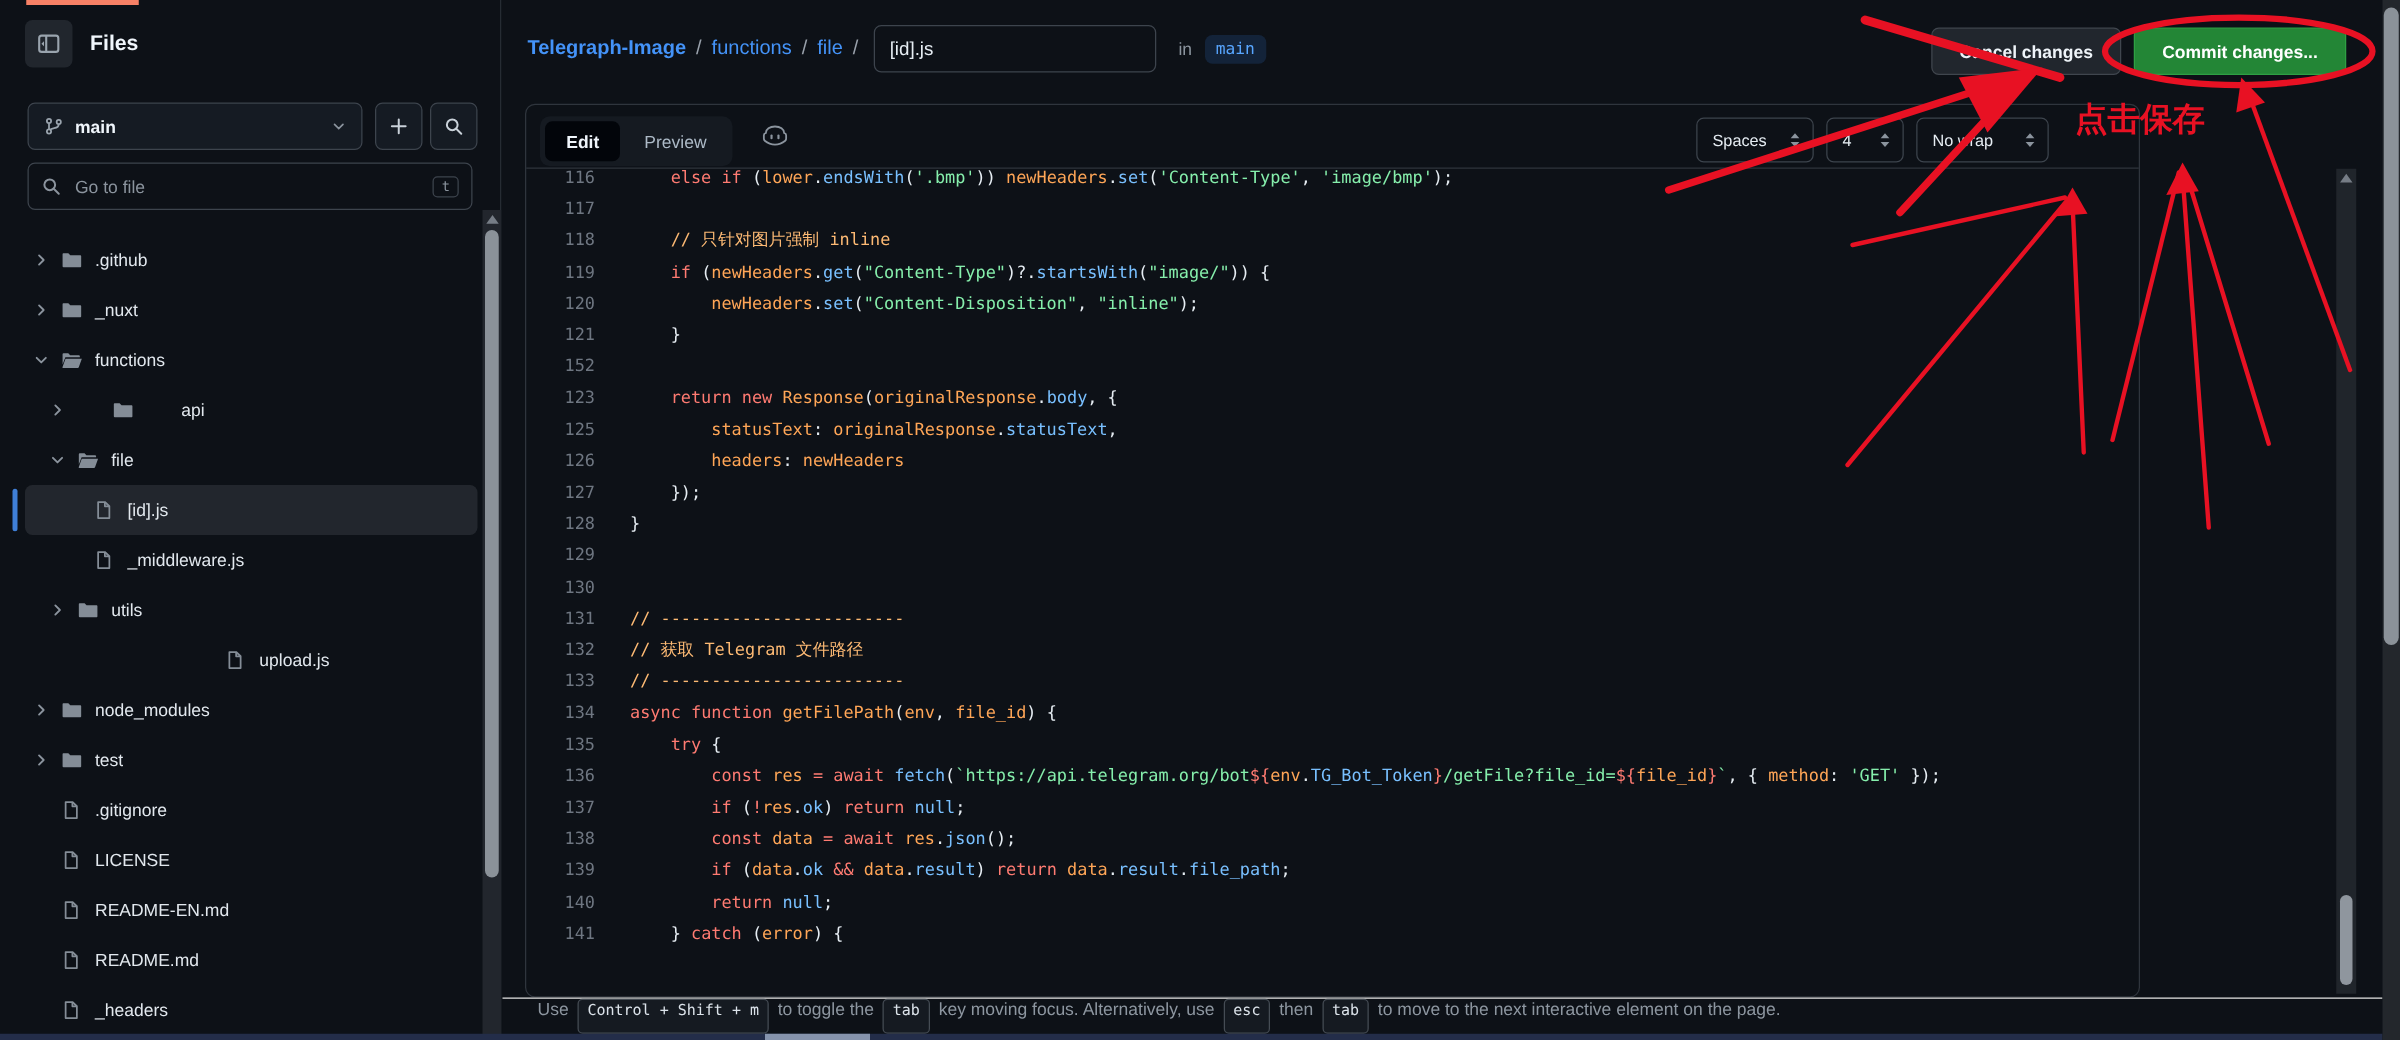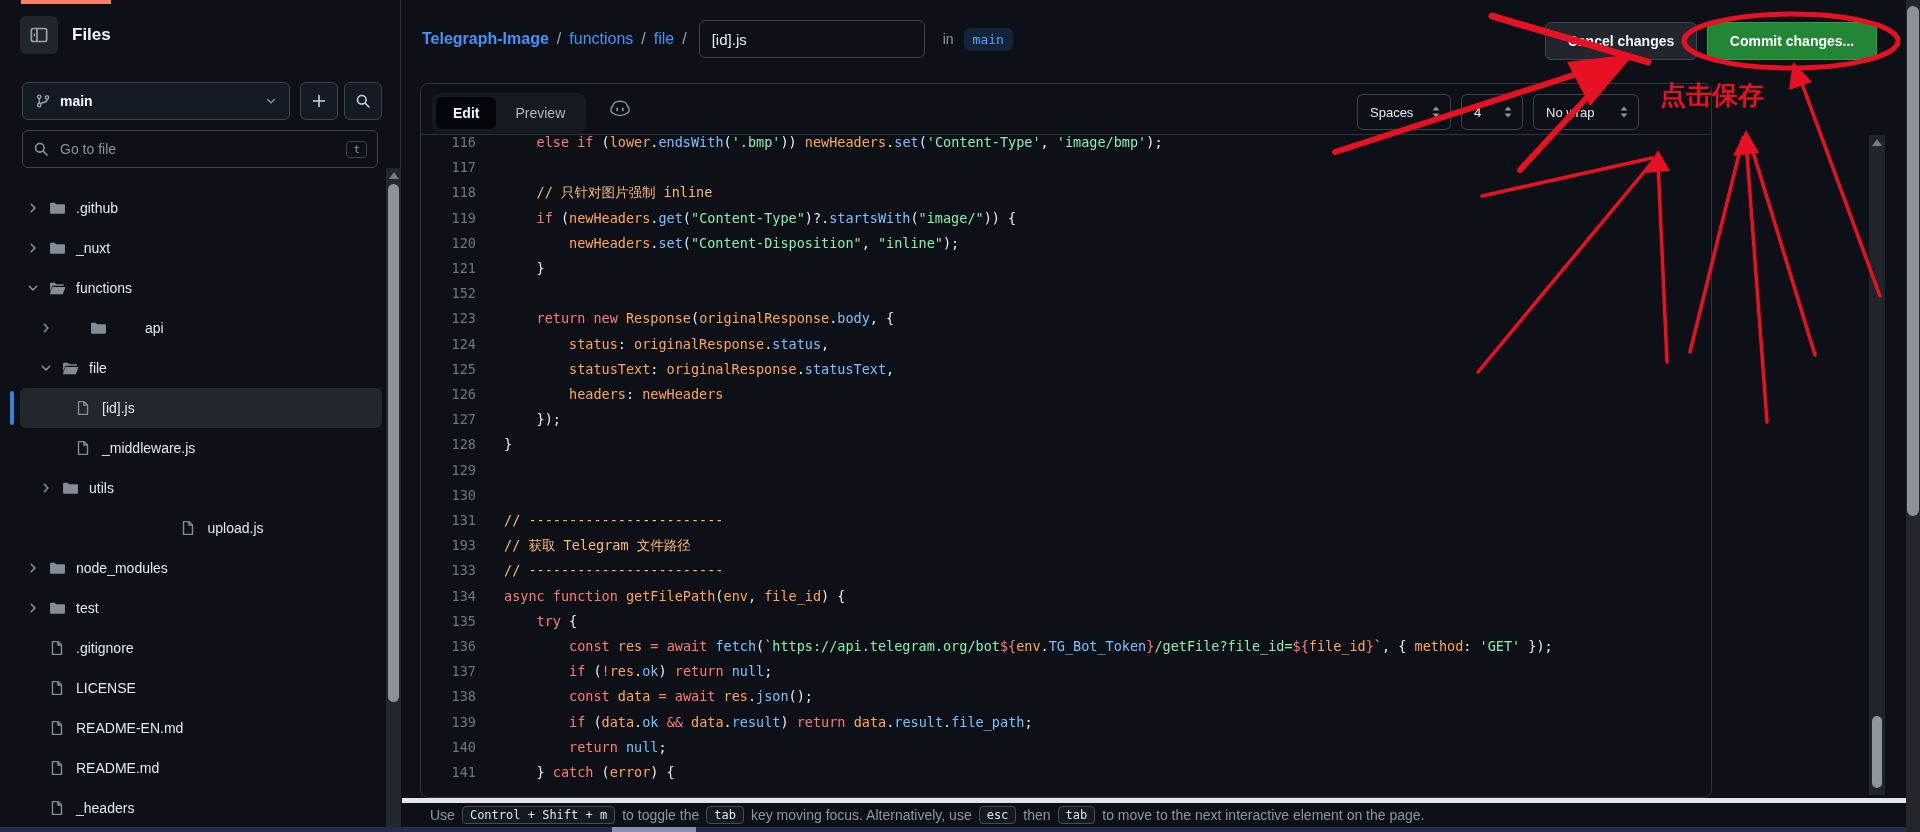--- a/index.html
+++ b/index.html
@@ -68,22 +68,22 @@
   .code{position:absolute;left:1px;top:51px;width:1447px;height:662px;overflow:hidden;
         font-family:"DejaVu Sans Mono",monospace;font-size:13.5px;line-height:25.2px;}
   .code-inner{margin-top:-5px;}
   .code-line{white-space:pre;display:flex;}
   .line-num{flex:none;width:40px;padding-left:14px;text-align:right;color:#6e7681;}
   .line-code{margin-left:28px;}
   .tok-k{color:#ff7b72;} .tok-s{color:#86efac;} .tok-v{color:#ffa657;}
   .tok-p{color:#79c0ff;} .tok-c{color:#fdba74;} .tok-t{color:#e6edf3;}
 
   
-  .footer{position:absolute;left:402px;top:798px;width:1504px;height:29px;border-top:5px solid #e5e5e5;display:flex;
-          align-items:center;padding-left:28px;box-sizing:border-box;font-size:14px;color:#8d96a0;gap:7px;background:#0d1117;}
+  .footer{position:absolute;left:402px;top:798px;width:1504px;height:29px;border-top:1px solid #e5e5e5;display:flex;
+          padding-left:28px;box-sizing:border-box;font-size:14px;color:#8d96a0;gap:7px;background:#0d1117;}
   .kbd{font-family:"DejaVu Sans Mono",monospace;font-size:12px;color:#dce3ea;border:1px solid #454c54;
        background:#151a21;border-radius:4px;padding:1px 7px;white-space:nowrap;}
   .bottom-strip{position:absolute;left:0;top:827px;width:1906px;height:5px;background:#232d49;}
   .bottom-thumb{position:absolute;left:612px;top:827px;width:84px;height:5px;background:#8593ac;}
   .page-scroll{position:absolute;left:1906px;top:0;width:14px;height:832px;background:#23272c;}
   .page-thumb{position:absolute;left:1907px;top:6px;width:12px;height:510px;background:#8b9299;border-radius:6px;}
 
   .annotations{position:absolute;left:0;top:0;width:1920px;height:832px;pointer-events:none;z-index:60;}
 </style>
 </head>
@@ -387,29 +387,28 @@
     <div class="code">
       <div class="code-inner" id="code-lines">
           <div class="code-line"><span class="line-num">116</span><span class="line-code"><span class="tok-t">    </span><span class="tok-k">else</span><span class="tok-t"> </span><span class="tok-k">if</span><span class="tok-t"> (</span><span class="tok-v">lower</span><span class="tok-t">.</span><span class="tok-p">endsWith</span><span class="tok-t">(</span><span class="tok-s">'.bmp'</span><span class="tok-t">)) </span><span class="tok-v">newHeaders</span><span class="tok-t">.</span><span class="tok-p">set</span><span class="tok-t">(</span><span class="tok-s">'Content-Type'</span><span class="tok-t">, </span><span class="tok-s">'image/bmp'</span><span class="tok-t">);</span></span></div>
           <div class="code-line"><span class="line-num">117</span><span class="line-code"></span></div>
           <div class="code-line"><span class="line-num">118</span><span class="line-code"><span class="tok-t">    </span><span class="tok-c">// 只针对图片强制 inline</span></span></div>
           <div class="code-line"><span class="line-num">119</span><span class="line-code"><span class="tok-t">    </span><span class="tok-k">if</span><span class="tok-t"> (</span><span class="tok-v">newHeaders</span><span class="tok-t">.</span><span class="tok-p">get</span><span class="tok-t">(</span><span class="tok-s">"Content-Type"</span><span class="tok-t">)?.</span><span class="tok-p">startsWith</span><span class="tok-t">(</span><span class="tok-s">"image/"</span><span class="tok-t">)) {</span></span></div>
           <div class="code-line"><span class="line-num">120</span><span class="line-code"><span class="tok-t">        </span><span class="tok-v">newHeaders</span><span class="tok-t">.</span><span class="tok-p">set</span><span class="tok-t">(</span><span class="tok-s">"Content-Disposition"</span><span class="tok-t">, </span><span class="tok-s">"inline"</span><span class="tok-t">);</span></span></div>
           <div class="code-line"><span class="line-num">121</span><span class="line-code"><span class="tok-t">    }</span></span></div>
           <div class="code-line"><span class="line-num">152</span><span class="line-code"></span></div>
           <div class="code-line"><span class="line-num">123</span><span class="line-code"><span class="tok-t">    </span><span class="tok-k">return</span><span class="tok-t"> </span><span class="tok-k">new</span><span class="tok-t"> </span><span class="tok-v">Response</span><span class="tok-t">(</span><span class="tok-v">originalResponse</span><span class="tok-t">.</span><span class="tok-p">body</span><span class="tok-t">, {</span></span></div>
-          <div class="code-line"><span class="line-num">124</span><span class="line-code"><span class="tok-t">        </span><span class="tok-v">status</span><span class="tok-t">: </span><span class="tok-v">originalResponse</span><span class="tok-t">.</span><span class="tok-p">status</span><span class="tok-t">,</span></span></div>
           <div class="code-line"><span class="line-num">125</span><span class="line-code"><span class="tok-t">        </span><span class="tok-v">statusText</span><span class="tok-t">: </span><span class="tok-v">originalResponse</span><span class="tok-t">.</span><span class="tok-p">statusText</span><span class="tok-t">,</span></span></div>
           <div class="code-line"><span class="line-num">126</span><span class="line-code"><span class="tok-t">        </span><span class="tok-v">headers</span><span class="tok-t">: </span><span class="tok-v">newHeaders</span></span></div>
           <div class="code-line"><span class="line-num">127</span><span class="line-code"><span class="tok-t">    });</span></span></div>
           <div class="code-line"><span class="line-num">128</span><span class="line-code"><span class="tok-t">}</span></span></div>
           <div class="code-line"><span class="line-num">129</span><span class="line-code"></span></div>
           <div class="code-line"><span class="line-num">130</span><span class="line-code"></span></div>
           <div class="code-line"><span class="line-num">131</span><span class="line-code"><span class="tok-c">// ------------------------</span></span></div>
-          <div class="code-line"><span class="line-num">193</span><span class="line-code"><span class="tok-c">// 获取 Telegram 文件路径</span></span></div>
+          <div class="code-line"><span class="line-num">132</span><span class="line-code"><span class="tok-c">// 获取 Telegram 文件路径</span></span></div>
           <div class="code-line"><span class="line-num">133</span><span class="line-code"><span class="tok-c">// ------------------------</span></span></div>
           <div class="code-line"><span class="line-num">134</span><span class="line-code"><span class="tok-k">async</span><span class="tok-t"> </span><span class="tok-k">function</span><span class="tok-t"> </span><span class="tok-v">getFilePath</span><span class="tok-t">(</span><span class="tok-v">env</span><span class="tok-t">, </span><span class="tok-v">file_id</span><span class="tok-t">) {</span></span></div>
           <div class="code-line"><span class="line-num">135</span><span class="line-code"><span class="tok-t">    </span><span class="tok-k">try</span><span class="tok-t"> {</span></span></div>
           <div class="code-line"><span class="line-num">136</span><span class="line-code"><span class="tok-t">        </span><span class="tok-k">const</span><span class="tok-t"> </span><span class="tok-v">res</span><span class="tok-t"> </span><span class="tok-k">=</span><span class="tok-t"> </span><span class="tok-k">await</span><span class="tok-t"> </span><span class="tok-p">fetch</span><span class="tok-t">(</span><span class="tok-s">`https://api.telegram.org/bot</span><span class="tok-k">${</span><span class="tok-v">env</span><span class="tok-t">.</span><span class="tok-p">TG_Bot_Token</span><span class="tok-k">}</span><span class="tok-s">/getFile?file_id=</span><span class="tok-k">${</span><span class="tok-v">file_id</span><span class="tok-k">}</span><span class="tok-s">`</span><span class="tok-t">, { </span><span class="tok-v">method</span><span class="tok-t">: </span><span class="tok-s">'GET'</span><span class="tok-t"> });</span></span></div>
           <div class="code-line"><span class="line-num">137</span><span class="line-code"><span class="tok-t">        </span><span class="tok-k">if</span><span class="tok-t"> (</span><span class="tok-k">!</span><span class="tok-v">res</span><span class="tok-t">.</span><span class="tok-p">ok</span><span class="tok-t">) </span><span class="tok-k">return</span><span class="tok-t"> </span><span class="tok-p">null</span><span class="tok-t">;</span></span></div>
           <div class="code-line"><span class="line-num">138</span><span class="line-code"><span class="tok-t">        </span><span class="tok-k">const</span><span class="tok-t"> </span><span class="tok-v">data</span><span class="tok-t"> </span><span class="tok-k">=</span><span class="tok-t"> </span><span class="tok-k">await</span><span class="tok-t"> </span><span class="tok-v">res</span><span class="tok-t">.</span><span class="tok-p">json</span><span class="tok-t">();</span></span></div>
           <div class="code-line"><span class="line-num">139</span><span class="line-code"><span class="tok-t">        </span><span class="tok-k">if</span><span class="tok-t"> (</span><span class="tok-v">data</span><span class="tok-t">.</span><span class="tok-p">ok</span><span class="tok-t"> </span><span class="tok-k">&amp;&amp;</span><span class="tok-t"> </span><span class="tok-v">data</span><span class="tok-t">.</span><span class="tok-p">result</span><span class="tok-t">) </span><span class="tok-k">return</span><span class="tok-t"> </span><span class="tok-v">data</span><span class="tok-t">.</span><span class="tok-p">result</span><span class="tok-t">.</span><span class="tok-p">file_path</span><span class="tok-t">;</span></span></div>
           <div class="code-line"><span class="line-num">140</span><span class="line-code"><span class="tok-t">        </span><span class="tok-k">return</span><span class="tok-t"> </span><span class="tok-p">null</span><span class="tok-t">;</span></span></div>
           <div class="code-line"><span class="line-num">141</span><span class="line-code"><span class="tok-t">    } </span><span class="tok-k">catch</span><span class="tok-t"> (</span><span class="tok-v">error</span><span class="tok-t">) {</span></span></div>
         </div>

